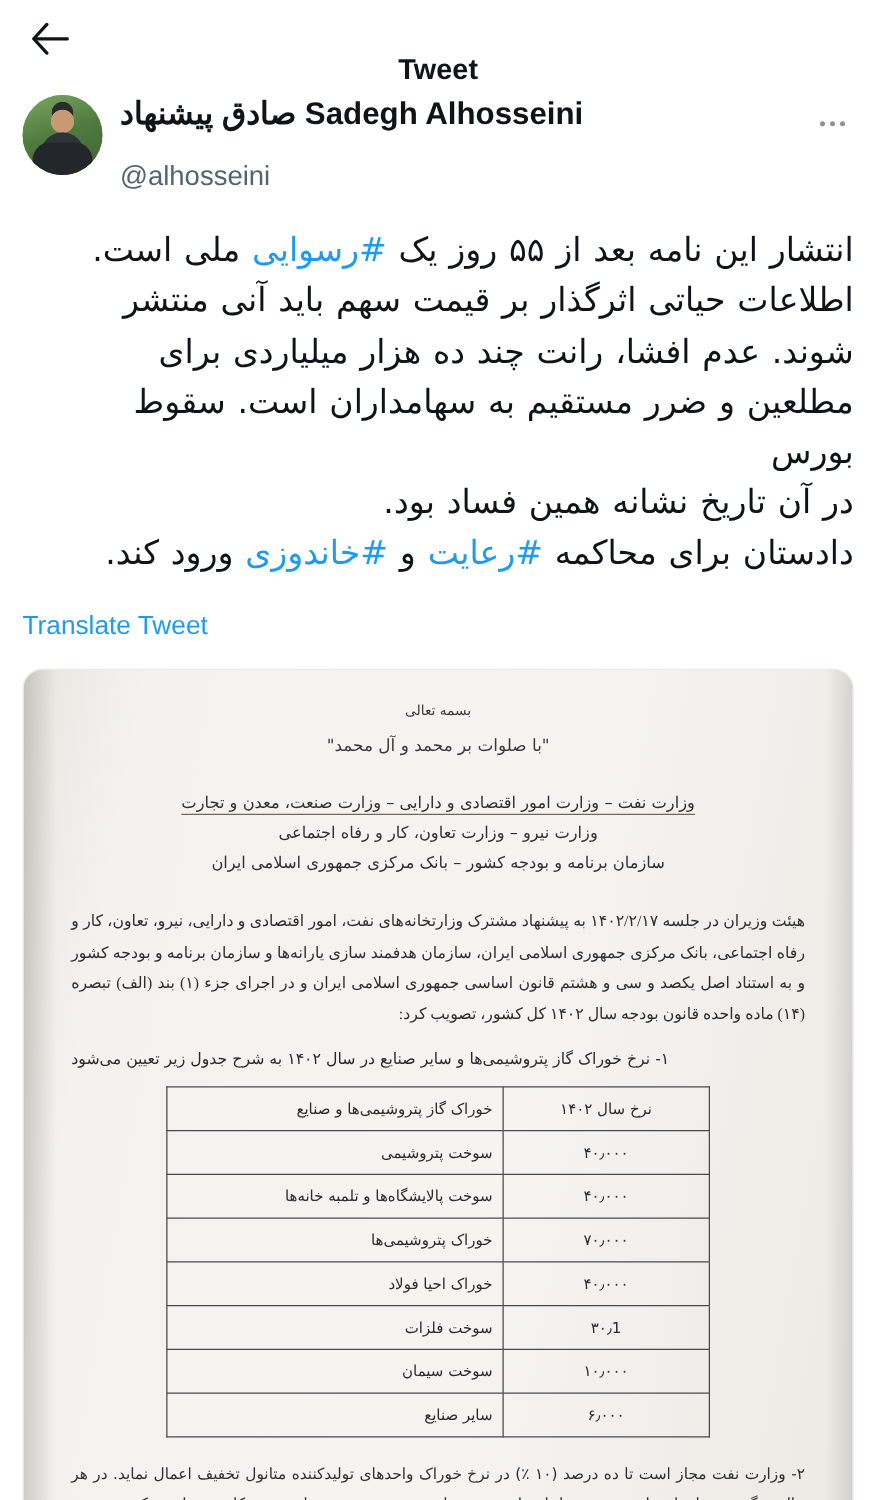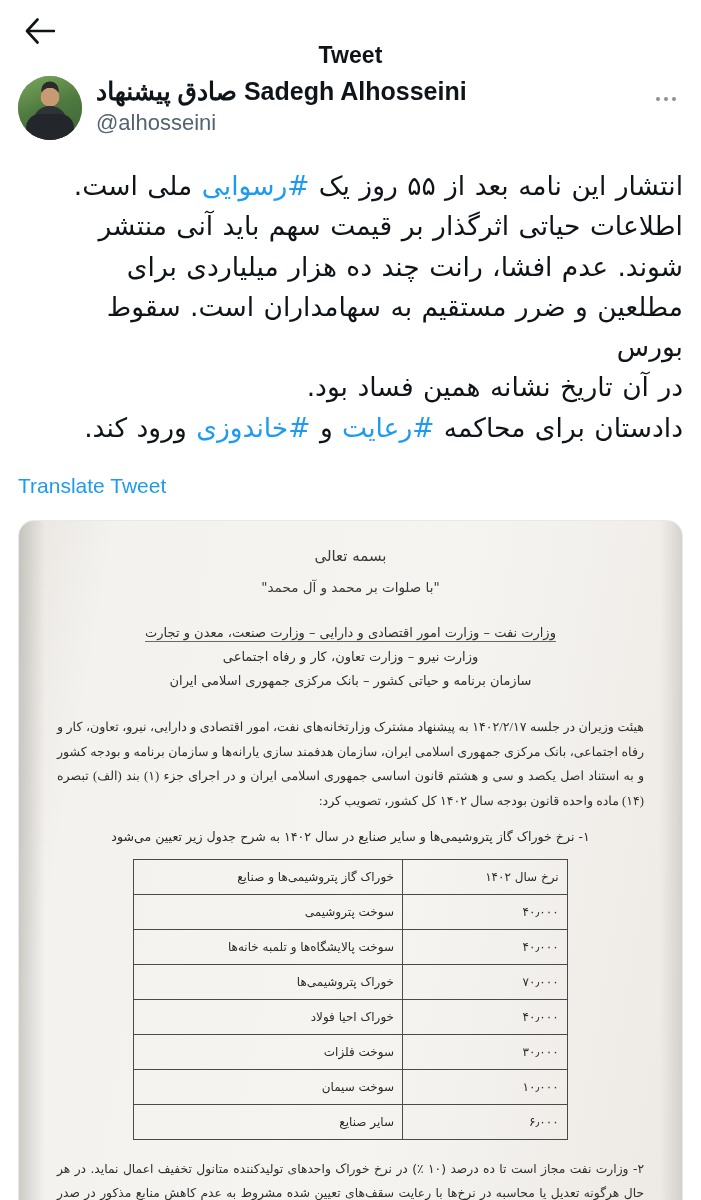--- a/index.html
+++ b/index.html
@@ -91,21 +91,21 @@
     font-weight: bold;
     color: #0f1419;
     line-height: 1.22;
     white-space: nowrap;
     overflow: hidden;
   }
   .handle {
     font-size: 22px;
     color: #536471;
     line-height: 1.3;
-    margin-top: 2px;
+    margin-top: 20px;
   }
   .more-btn {
     flex: 0 0 auto;
     width: 34px;
     height: 34px;
     display: flex;
     align-items: center;
     justify-content: center;
     color: #536471;
     cursor: pointer;
@@ -175,21 +175,21 @@
   }
   .doc::after {
     content: "";
     position: absolute;
     right: 0; top: 0; bottom: 0; width: 22px;
     background: linear-gradient(270deg, rgba(120,115,108,0.22), rgba(120,115,108,0));
     pointer-events: none;
   }
   .doc-center { text-align: center; }
   .doc-basmala {
-    font-size: 15px;
+    font-size: 11px;
     letter-spacing: 1px;
     margin-bottom: 14px;
     color: #3a3a3a;
   }
   .doc-salavat {
     font-size: 13.5px;
     margin-bottom: 26px;
     color: #3a3a3a;
   }
   .doc-ministries {
@@ -204,38 +204,38 @@
     font-size: 12.6px;
     line-height: 1.95;
     text-align: justify;
     color: #2f2f2f;
     margin-bottom: 10px;
     font-family: Liberation Serif, serif;
   }
   .doc-clause {
     font-size: 12.6px;
     line-height: 1.9;
-    text-align: center;
+    text-align: left;
     margin: 12px 0 10px 0;
   }
 
   table.doc-table {
     border-collapse: collapse;
     margin: 6px auto 18px auto;
     width: 74%;
     font-size: 12px;
   }
   table.doc-table th,
   table.doc-table td {
     border: 1px solid #4a4a4a;
     padding: 8px 8px;
     line-height: 1.5;
   }
   table.doc-table th { font-weight: normal; }
-  .col-rate { width: 38%; text-align: right; margin-top: 21px; }
+  .col-rate { width: 38%; text-align: center; margin-top: 21px; }
   .col-name { text-align: right; }
 
   .doc-footer {
     font-size: 12.3px;
     line-height: 1.95;
     text-align: justify;
     color: #2f2f2f;
     margin-top: 8px;
   }
   .signature {
@@ -302,21 +302,21 @@
 </div>
 
 <div class="media">
   <div class="doc">
     <div class="doc-center doc-basmala">بسمه تعالی</div>
     <div class="doc-center doc-salavat">"با صلوات بر محمد و آل محمد"</div>
 
     <div class="doc-ministries">
       <div><span class="u">وزارت نفت – وزارت امور اقتصادی و دارایی – وزارت صنعت، معدن و تجارت</span></div>
       <div>وزارت نیرو – وزارت تعاون، کار و رفاه اجتماعی</div>
-      <div>سازمان برنامه و حیاتی کشور – بانک مرکزی جمهوری اسلامی ایران</div>
+      <div>سازمان برنامه و بودجه کشور – بانک مرکزی جمهوری اسلامی ایران</div>
     </div>
 
     <div class="doc-para">هیئت وزیران در جلسه ۱۴۰۲/۲/۱۷ به پیشنهاد مشترک وزارتخانه‌های نفت، امور اقتصادی و دارایی، نیرو، تعاون، کار و رفاه اجتماعی، بانک مرکزی جمهوری اسلامی ایران، سازمان هدفمند سازی یارانه‌ها و سازمان برنامه و بودجه کشور و به استناد اصل یکصد و سی و هشتم قانون اساسی جمهوری اسلامی ایران و در اجرای جزء (۱) بند (الف) تبصره (۱۴) ماده واحده قانون بودجه سال ۱۴۰۲ کل کشور، تصویب کرد:</div>
     <div class="doc-clause">۱- نرخ خوراک گاز پتروشیمی‌ها و سایر صنایع در سال ۱۴۰۲ به شرح جدول زیر تعیین می‌شود</div>
 
     <table class="doc-table">
       <thead>
         <tr>
           <th class="col-rate">نرخ سال ۱۴۰۲</th>
           <th class="col-name">خوراک گاز پتروشیمی‌ها و صنایع</th>
@@ -333,21 +333,21 @@
         </tr>
         <tr>
           <td class="col-rate">۷۰٫۰۰۰</td>
           <td class="col-name">خوراک پتروشیمی‌ها</td>
         </tr>
         <tr>
           <td class="col-rate">۴۰٫۰۰۰</td>
           <td class="col-name">خوراک احیا فولاد</td>
         </tr>
         <tr>
-          <td class="col-rate">۳۰٫۰۰۰</td>
+          <td class="col-rate">۳۰٫1</td>
           <td class="col-name">سوخت فلزات</td>
         </tr>
         <tr>
           <td class="col-rate">۱۰٫۰۰۰</td>
           <td class="col-name">سوخت سیمان</td>
         </tr>
         <tr>
           <td class="col-rate">۶٫۰۰۰</td>
           <td class="col-name">سایر صنایع</td>
         </tr>

